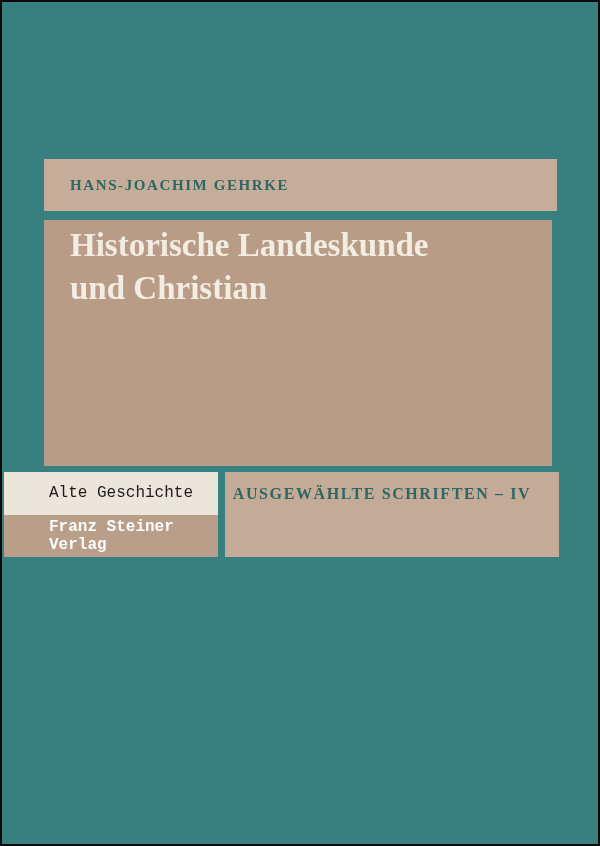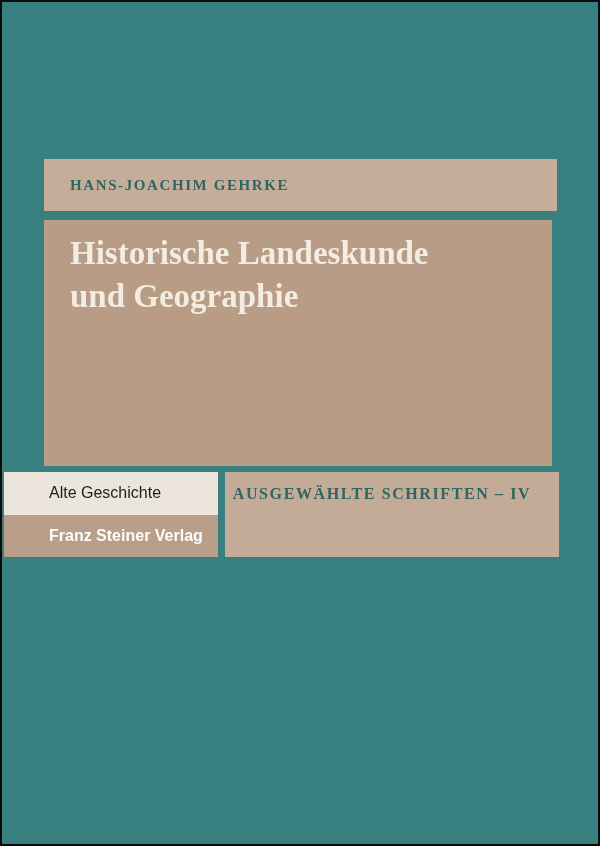--- a/index.html
+++ b/index.html
@@ -30,21 +30,21 @@
     font-weight: bold;
   }
   .title-box {
     position: absolute;
     left: 42px; top: 218px;
     width: 508px; height: 246px;
     background: var(--band-dark, #b89c85);
     box-sizing: border-box;
     display: flex;
     flex-direction: column;
-    padding: 12px 20px 18px 26px;
+    padding: 4px 20px 18px 26px;
   }
   .book-title {
     margin: 0;
     font-size: 33px;
     line-height: 43px;
     font-weight: bold;
     color: var(--text-title, #f2ece2);
   }
   .book-title span { display: block; }
   .editors {
@@ -60,21 +60,21 @@
     width: 214px; height: 85px;
     display: flex;
     flex-direction: column;
   }
   .imprint-cat, .publisher-box {
     flex: 1;
     display: flex;
     align-items: center;
     padding-left: 45px;
     box-sizing: border-box;
-    font-family: Liberation Sans, sans-serif;
+    font-family: Liberation Mono, monospace;
     font-size: 16px;
   }
   .imprint-cat {
     background: var(--cream, #ece5db);
     color: var(--text-black, #1e1d1b);
   }
   .publisher-box {
     background: var(--publisher-box, #b99f89);
     color: var(--text-white, #fdfdfc);
     font-weight: bold;
@@ -101,21 +101,21 @@
 
 <div class="cover">
 
   <div class="author-band">
     <span class="author-name">HANS-JOACHIM GEHRKE</span>
   </div>
 
   <div class="title-box">
     <h1 class="book-title">
       <span>Historische Landeskunde</span>
-      <span>und Geographie</span>
+      <span>und Christian</span>
     </h1>
   </div>
 
   <div class="imprint-col">
     <div class="imprint-cat">
       <span>Alte Geschichte</span>
     </div>
     <div class="publisher-box">
       <span>Franz Steiner Verlag</span>
     </div>

